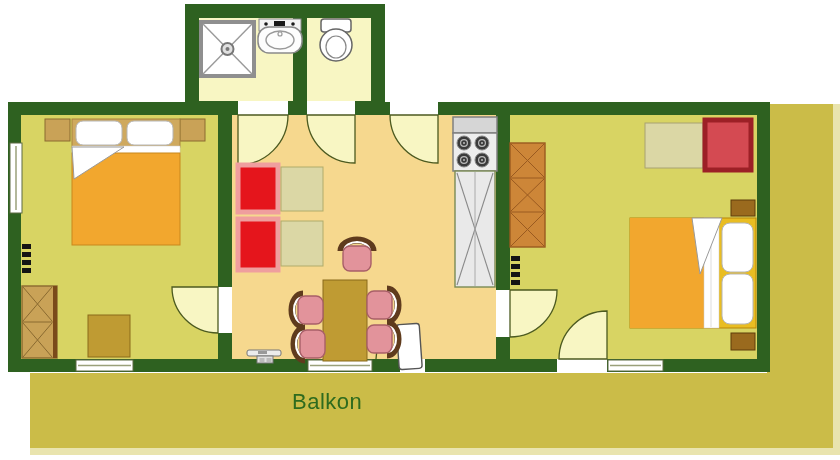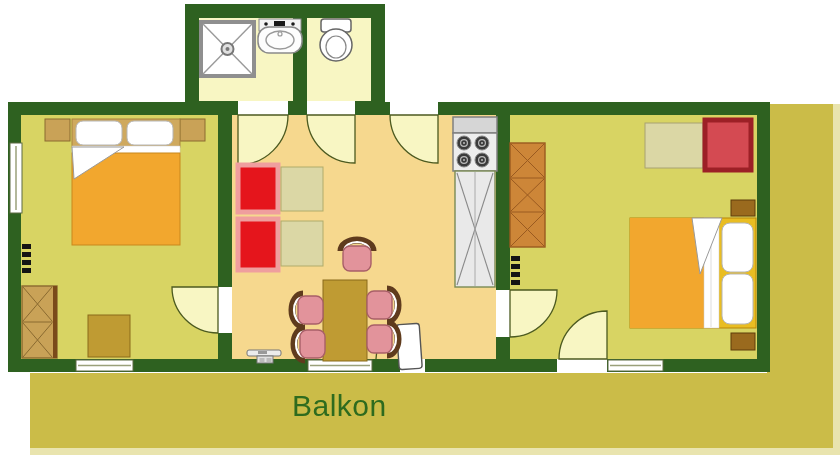--- a/index.html
+++ b/index.html
@@ -8,21 +8,21 @@
   #scene{position:relative;width:840px;height:460px;background:#fff;overflow:hidden;}
   #scene div{position:absolute;box-sizing:border-box;}
   .wall{background:var(--wall,#2e6120);}
   .floor-bedroom{background:var(--bedroom-floor,#d8d463);}
   .floor-living{background:var(--living-floor,#f6d88e);}
   .floor-bath{background:var(--bath-floor,#f8f6c3);}
   .gap{background:#ffffff;}
   .balcony{background:var(--balcony,#cbbc48);}
   .balcony-edge{background:var(--balcony-edge,#e9e4ae);}
   .balkon-label{
-    font-size:30px;letter-spacing:0.5px;color:var(--balcony-text,#2e6b1e);
+    font-size:22px;letter-spacing:0.5px;color:var(--balcony-text,#2e6b1e);
     font-weight:400;line-height:1;
   }
   svg.overlay{position:absolute;left:0;top:0;pointer-events:none;}
   .swing{fill:var(--door-swing,#f8f6c3);stroke:#4c5a20;stroke-width:1.3;}
   .arc{fill:none;stroke:#4c5a20;stroke-width:1.3;}
   .win rect{fill:#ffffff;stroke:#5d6b42;stroke-width:1;}
   .win line{stroke:#9aa07a;stroke-width:1.5;}
 </style>
 </head>
 <body>

